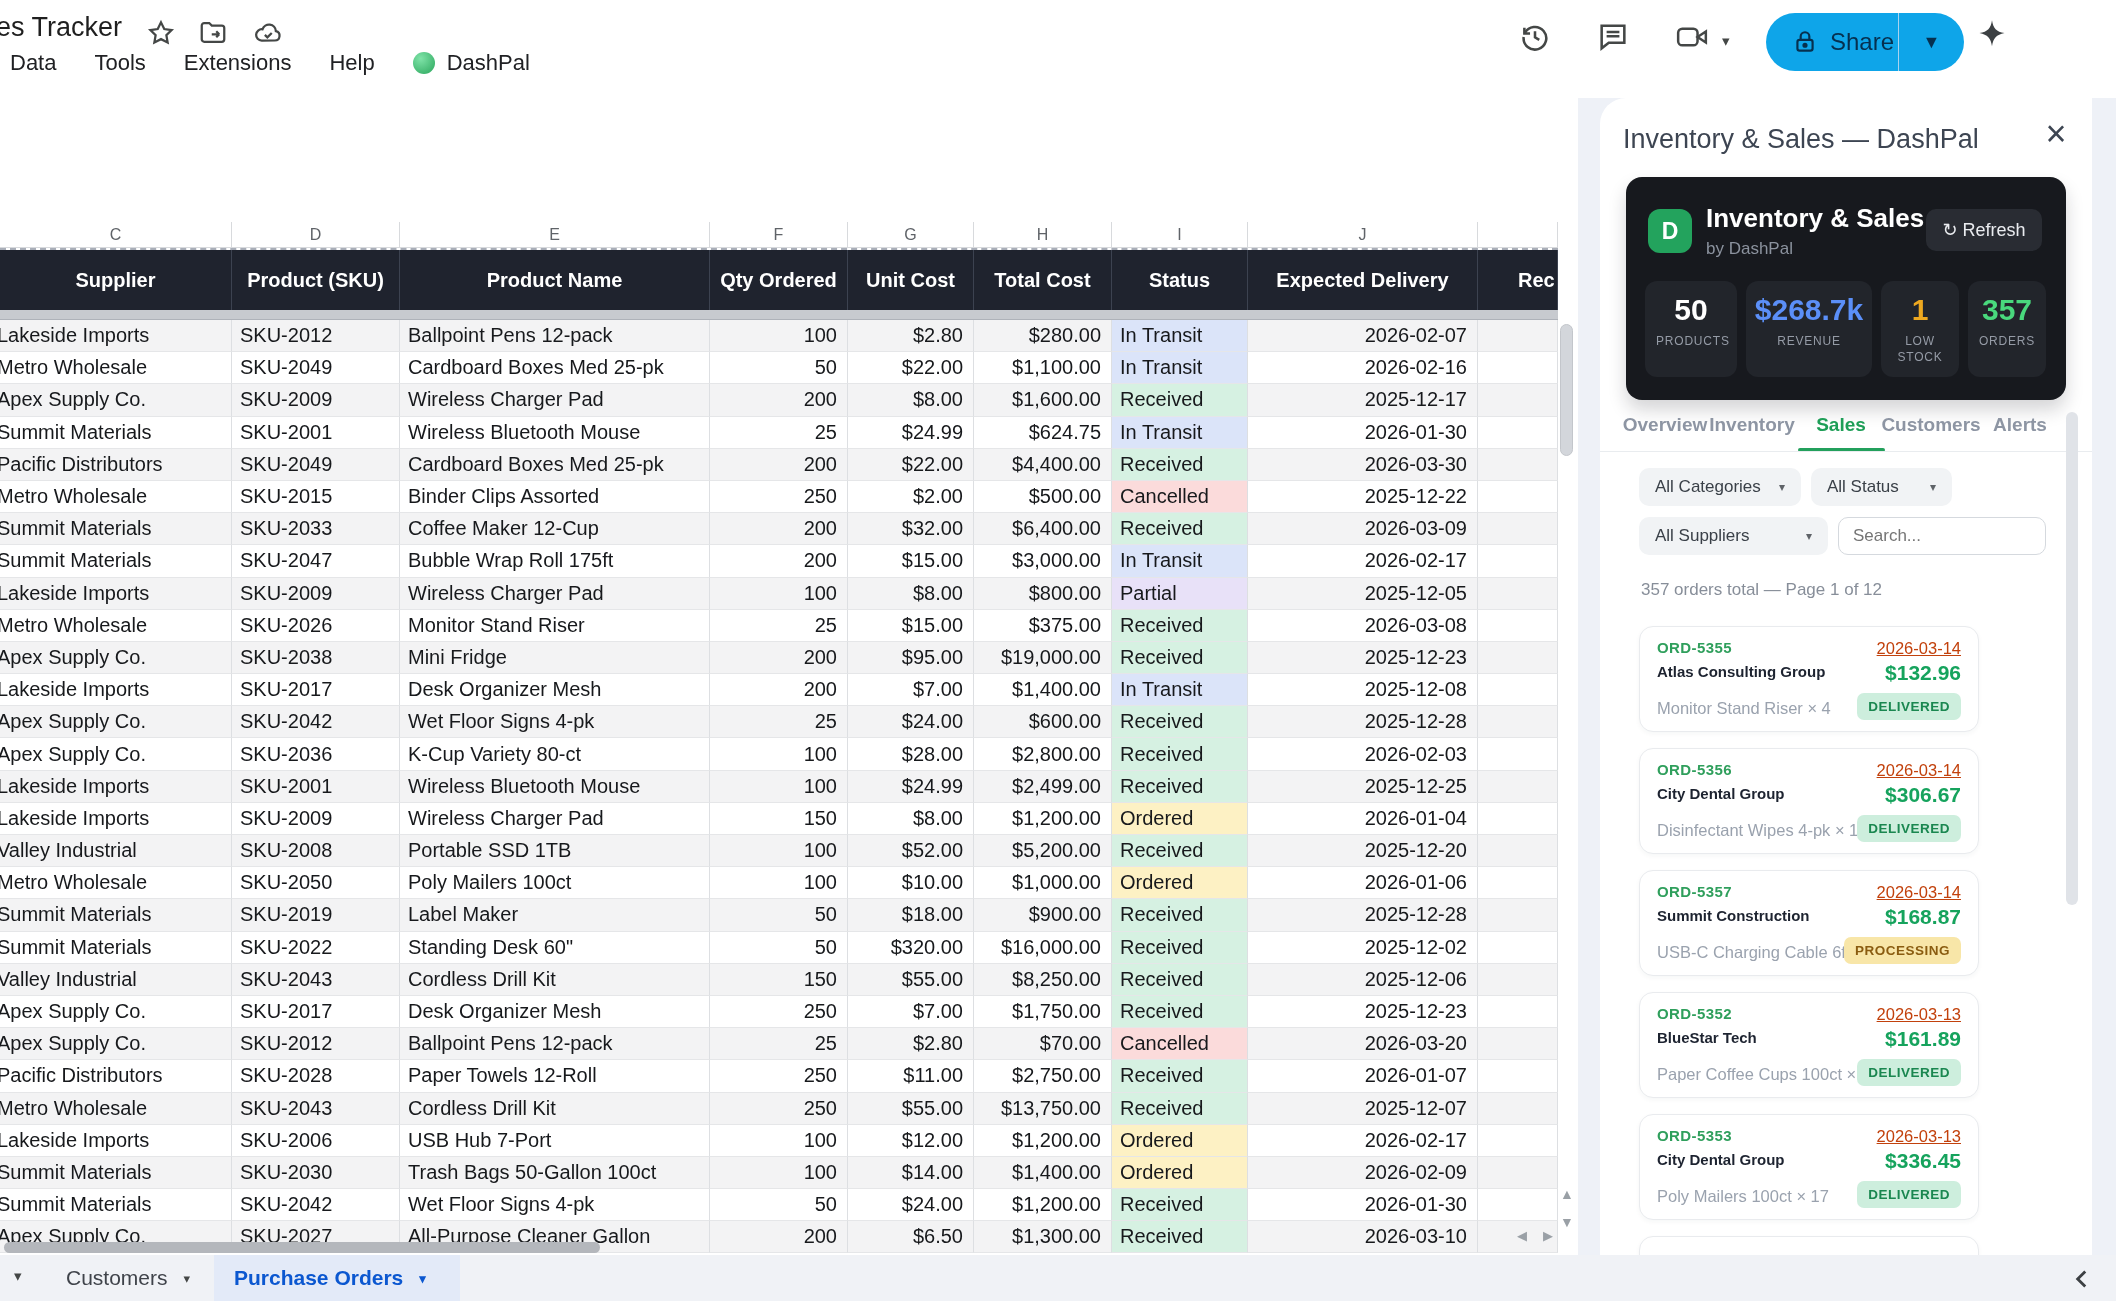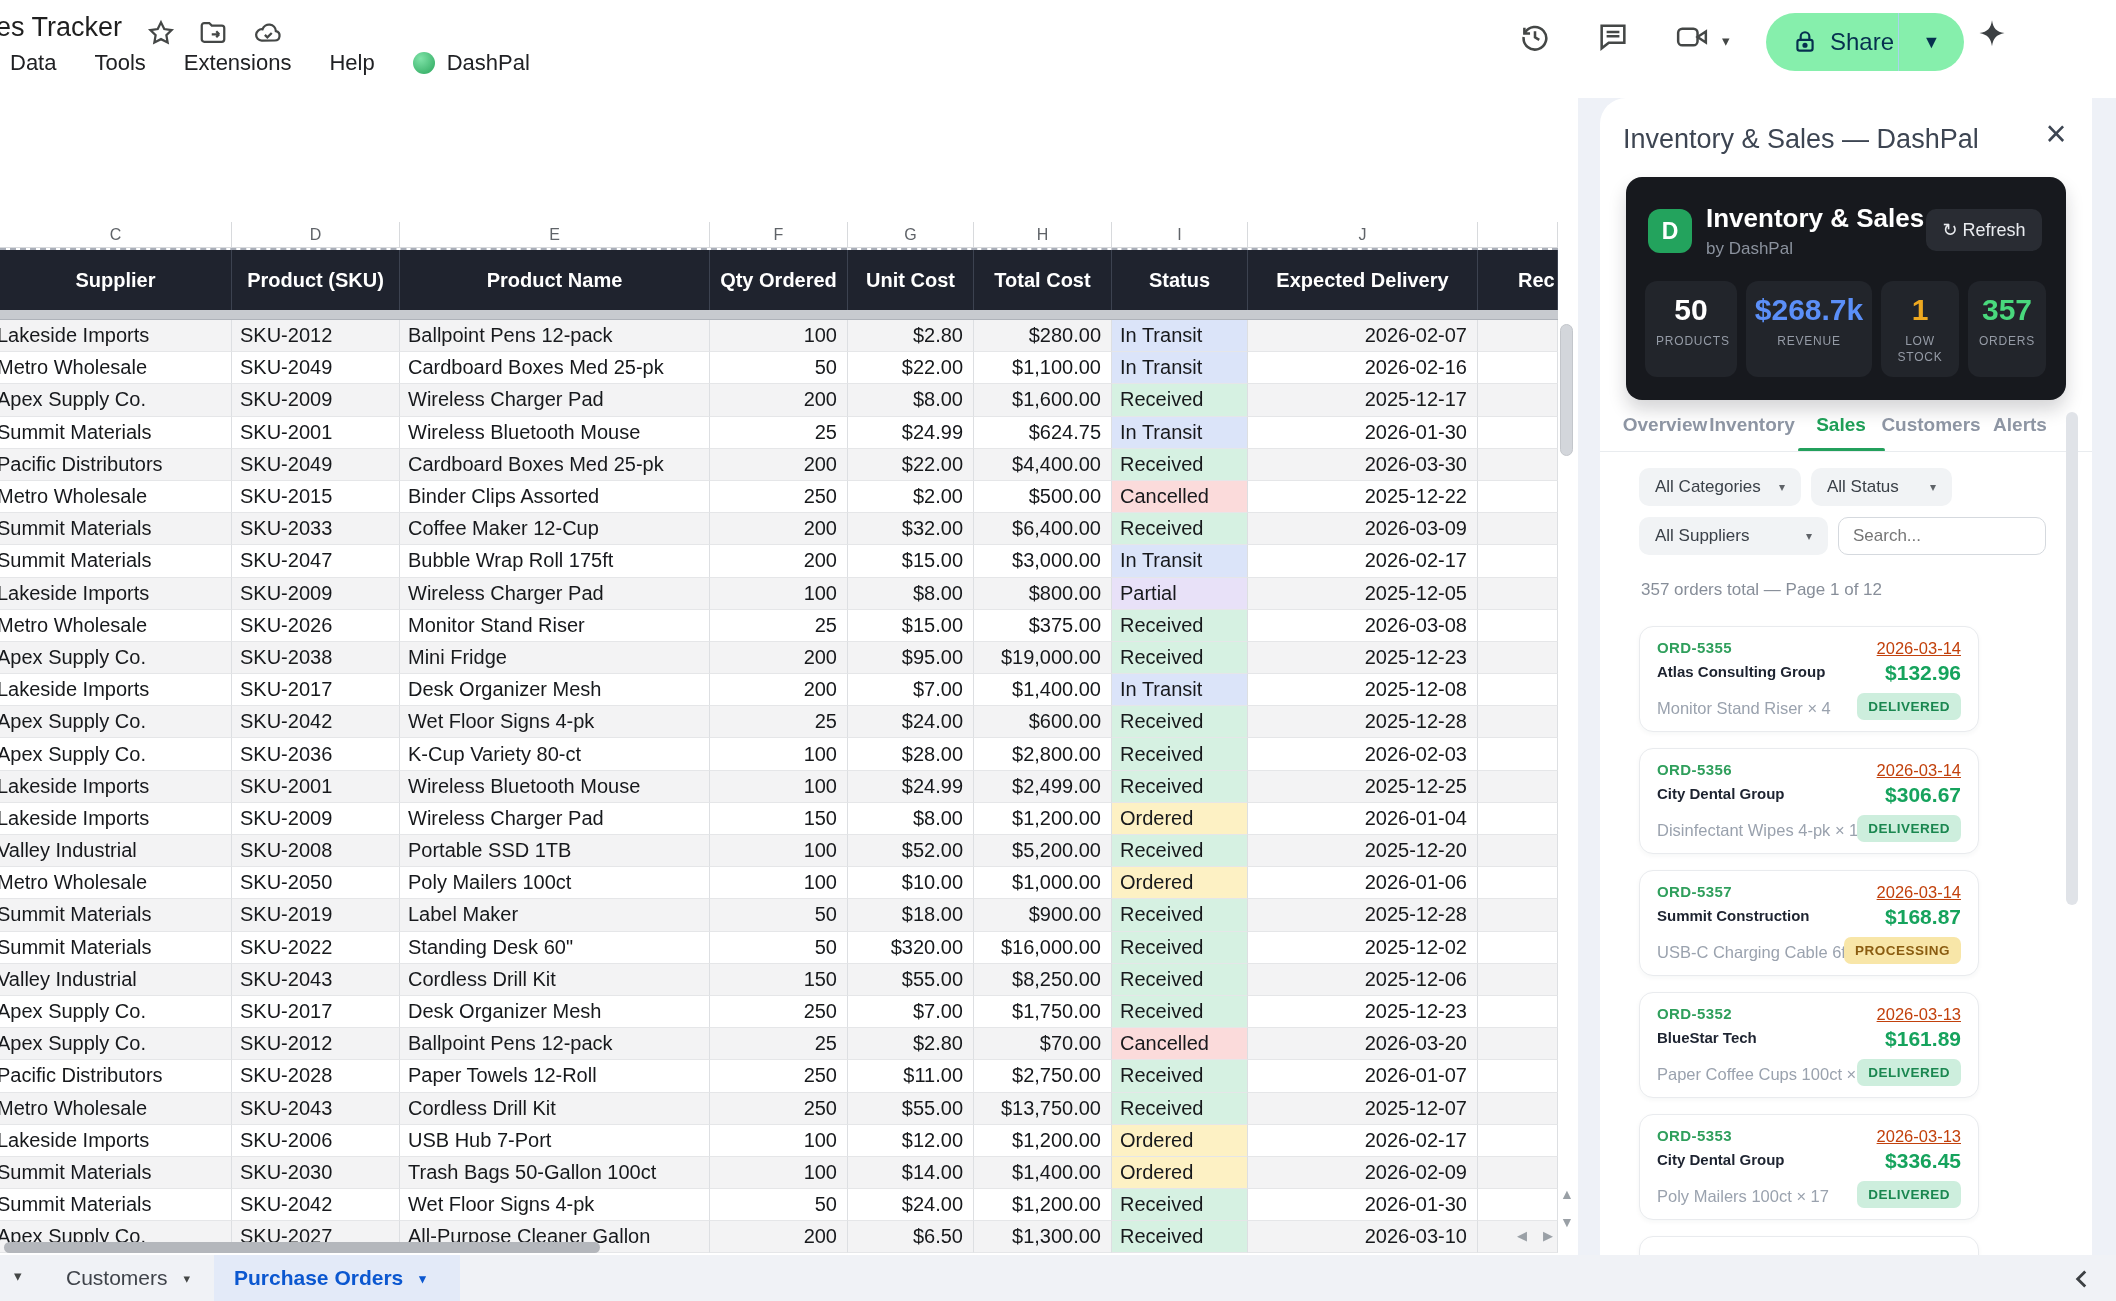--- a/index.html
+++ b/index.html
@@ -8,21 +8,21 @@
 
   
   .topbar { position:absolute; left:0; top:0; width:2116px; height:98px; background:#ffffff; }
   .doc-title { position:absolute; left:-4px; top:12px; font-size:27px; color:#1f1f1f; white-space:nowrap; }
   .title-ic { position:absolute; top:18px; color:#444746; }
   .menubar { position:absolute; left:10px; top:50px; display:flex; align-items:center; gap:38px; font-size:22px; color:#202124; }
   .menu-item { cursor:default; }
   .addon-item { display:flex; align-items:center; gap:12px; }
   .addon-dot { width:22px; height:22px; border-radius:50%; background:radial-gradient(circle at 35% 30%, #7fe3a8, #2aa65c); }
   .tr-ic { position:absolute; top:20px; color:#444746; cursor:pointer; }
-  .share-pill { position:absolute; left:1766px; top:13px; width:198px; height:58px; background:#86efac; border-radius:29px; display:flex; align-items:center; }
+  .share-pill { position:absolute; left:1766px; top:13px; width:198px; height:58px; background:#0ea5e9; border-radius:29px; display:flex; align-items:center; }
   .share-main { display:flex; align-items:center; gap:12px; padding-left:26px; width:132px; }
   .share-label { font-size:24px; color:#06304f; }
   .share-divider { width:1px; height:58px; background:#a9d3ef; }
   .share-caret { flex:1; text-align:center; font-size:18px; color:#06304f; }
 
   
   .toolbar { position:absolute; left:0; top:100px; width:1578px; height:52px; background:#f0f4f9; border-radius:0 26px 26px 0; display:flex; align-items:center; color:#444746; }
   .tb { display:flex; align-items:center; justify-content:center; height:40px; min-width:36px; border-radius:6px; font-size:22px; cursor:pointer; }
   .tb-divider { width:1px; height:28px; background:#c7cbd1; margin:0 10px; }
   .tb-caret { font-size:13px; color:#444746; margin-left:4px; }

